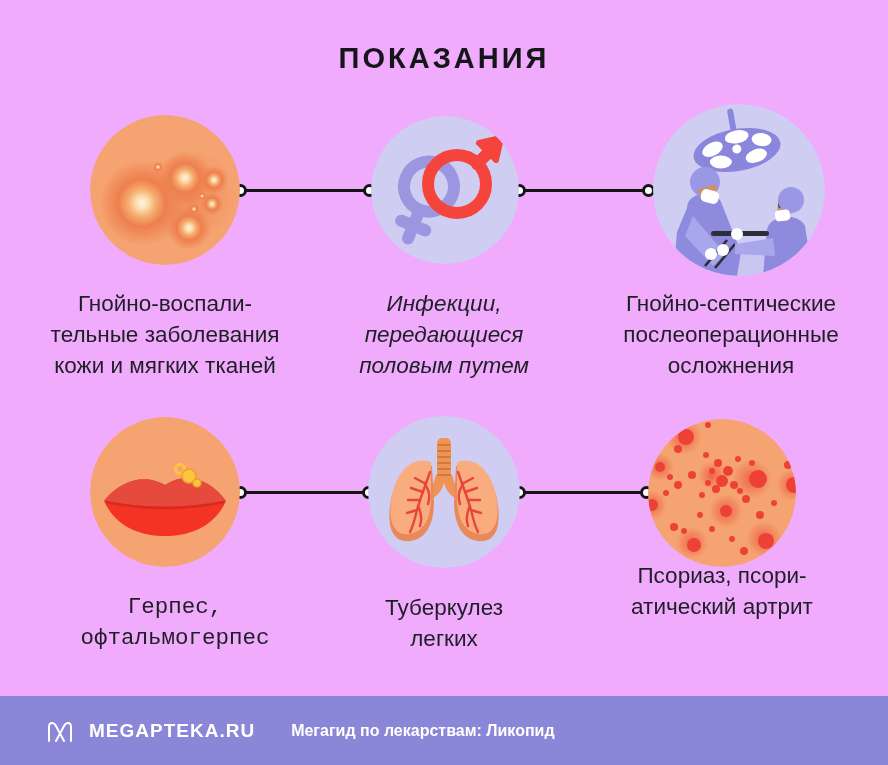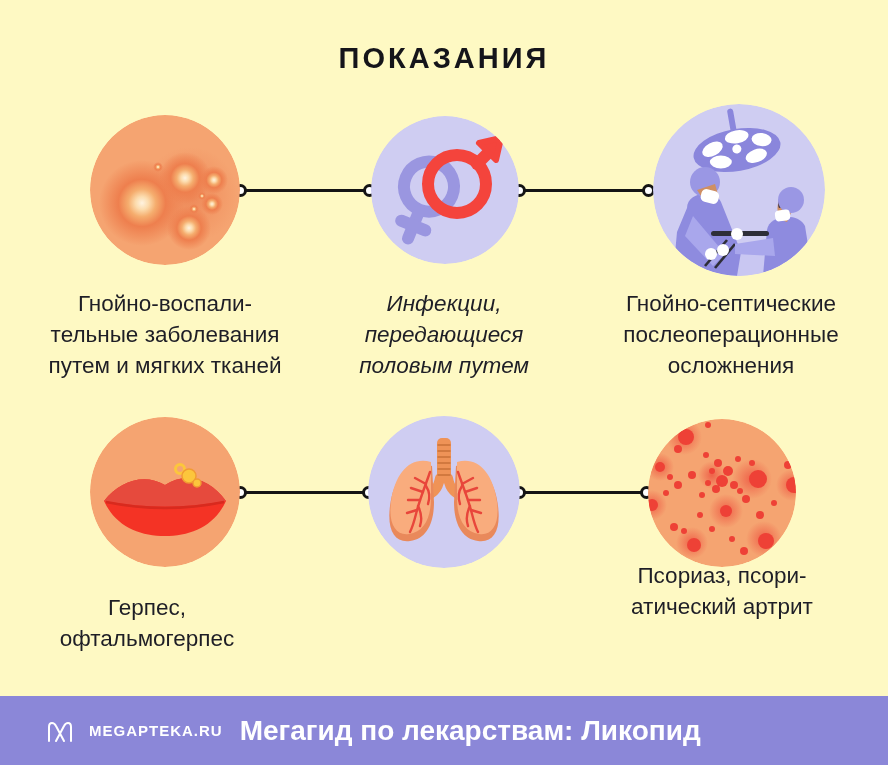--- a/index.html
+++ b/index.html
@@ -1,18 +1,18 @@
 <!DOCTYPE html>
 <html><head>
 <meta charset="utf-8">
 <style>
   html,body{margin:0;padding:0;background:#b9b6d6;}
   .canvas{
     position:relative;width:888px;height:765px;overflow:hidden;
-    background:#fef9c3;
+    background:#f0abfc;
     font-family:"Liberation Sans", sans-serif;
     color:#1b1b22;
   }
   .title{
     position:absolute;top:42px;left:0;width:888px;
     text-align:center;font-size:29px;font-weight:800;letter-spacing:3px;
     color:#15151a;
   }
   .circle{position:absolute;border-radius:50%;overflow:hidden;}
   .circle svg{display:block;width:100%;height:100%;}
@@ -24,25 +24,25 @@
   .caption{
     position:absolute;text-align:center;white-space:pre-line;
     font-size:22.5px;line-height:31px;font-weight:500;color:#1e1e26;
   }
   .footer{
     position:absolute;left:0;bottom:0;width:888px;height:69px;
     background:#8b87d8;display:flex;align-items:center;
   }
   .footer .logo{margin-left:44px;flex:0 0 auto;}
   .brand{
-    color:#ffffff;font-weight:700;font-size:15px;letter-spacing:1px;
+    color:#ffffff;font-weight:700;font-size:19px;letter-spacing:1px;
     margin-left:13px;
   }
   .tagline{
-    color:#ffffff;font-weight:700;font-size:28px;margin-left:17px;
+    color:#ffffff;font-weight:700;font-size:16px;margin-left:36px;
   }
 </style>
 </head>
 <body>
 
 <div class="canvas">
 
   <div class="title">ПОКАЗАНИЯ</div>
 
   <div class="connector-line" style="left:240px;top:188.5px;width:129px;"></div>
@@ -262,29 +262,31 @@
             <circle cx="140" cy="46" r="4"></circle>
           <circle cx="30" cy="30" r="4"></circle>
             <circle cx="60" cy="6" r="3"></circle>
         </g>
       </g>
     </svg>
   </div>
 
   <div class="caption" style="left:25px;top:288px;width:280px;">Гнойно-воспали-
 тельные заболевания
-путем и мягких тканей</div>
+кожи и мягких тканей</div>
   <div class="caption" style="left:304px;top:288px;width:280px;font-style:italic;">Инфекции,
 передающиеся
 половым путем</div>
   <div class="caption" style="left:582px;top:288px;width:298px;">Гнойно-септические
 послеоперационные
 осложнения</div>
-  <div class="caption" style="left:7px;top:592px;width:280px;">Герпес,
+  <div class="caption" style="left:35px;top:592px;width:280px;font-family:Liberation Mono, monospace;">Герпес,
 офтальмогерпес</div>
+  <div class="caption" style="left:304px;top:592px;width:280px;">Туберкулез
+легких</div>
   <div class="caption" style="left:572px;top:560px;width:300px;">Псориаз, псори-
 атический артрит</div>
 
   <div class="footer">
     <svg class="logo" width="32" height="30" viewBox="0 0 64 52" fill="none" stroke="#ffffff" stroke-width="4" stroke-linecap="round" stroke-linejoin="round">
       <path d="M10,46 V18 Q10,10 16,10 Q21,10 24,16 L40,46"></path>
       <path d="M54,46 V18 Q54,10 48,10 Q43,10 40,16 L24,46"></path>
     </svg>
     <span class="brand">MEGAPTEKA.RU</span>
     <span class="tagline">Мегагид по лекарствам: Ликопид</span>

